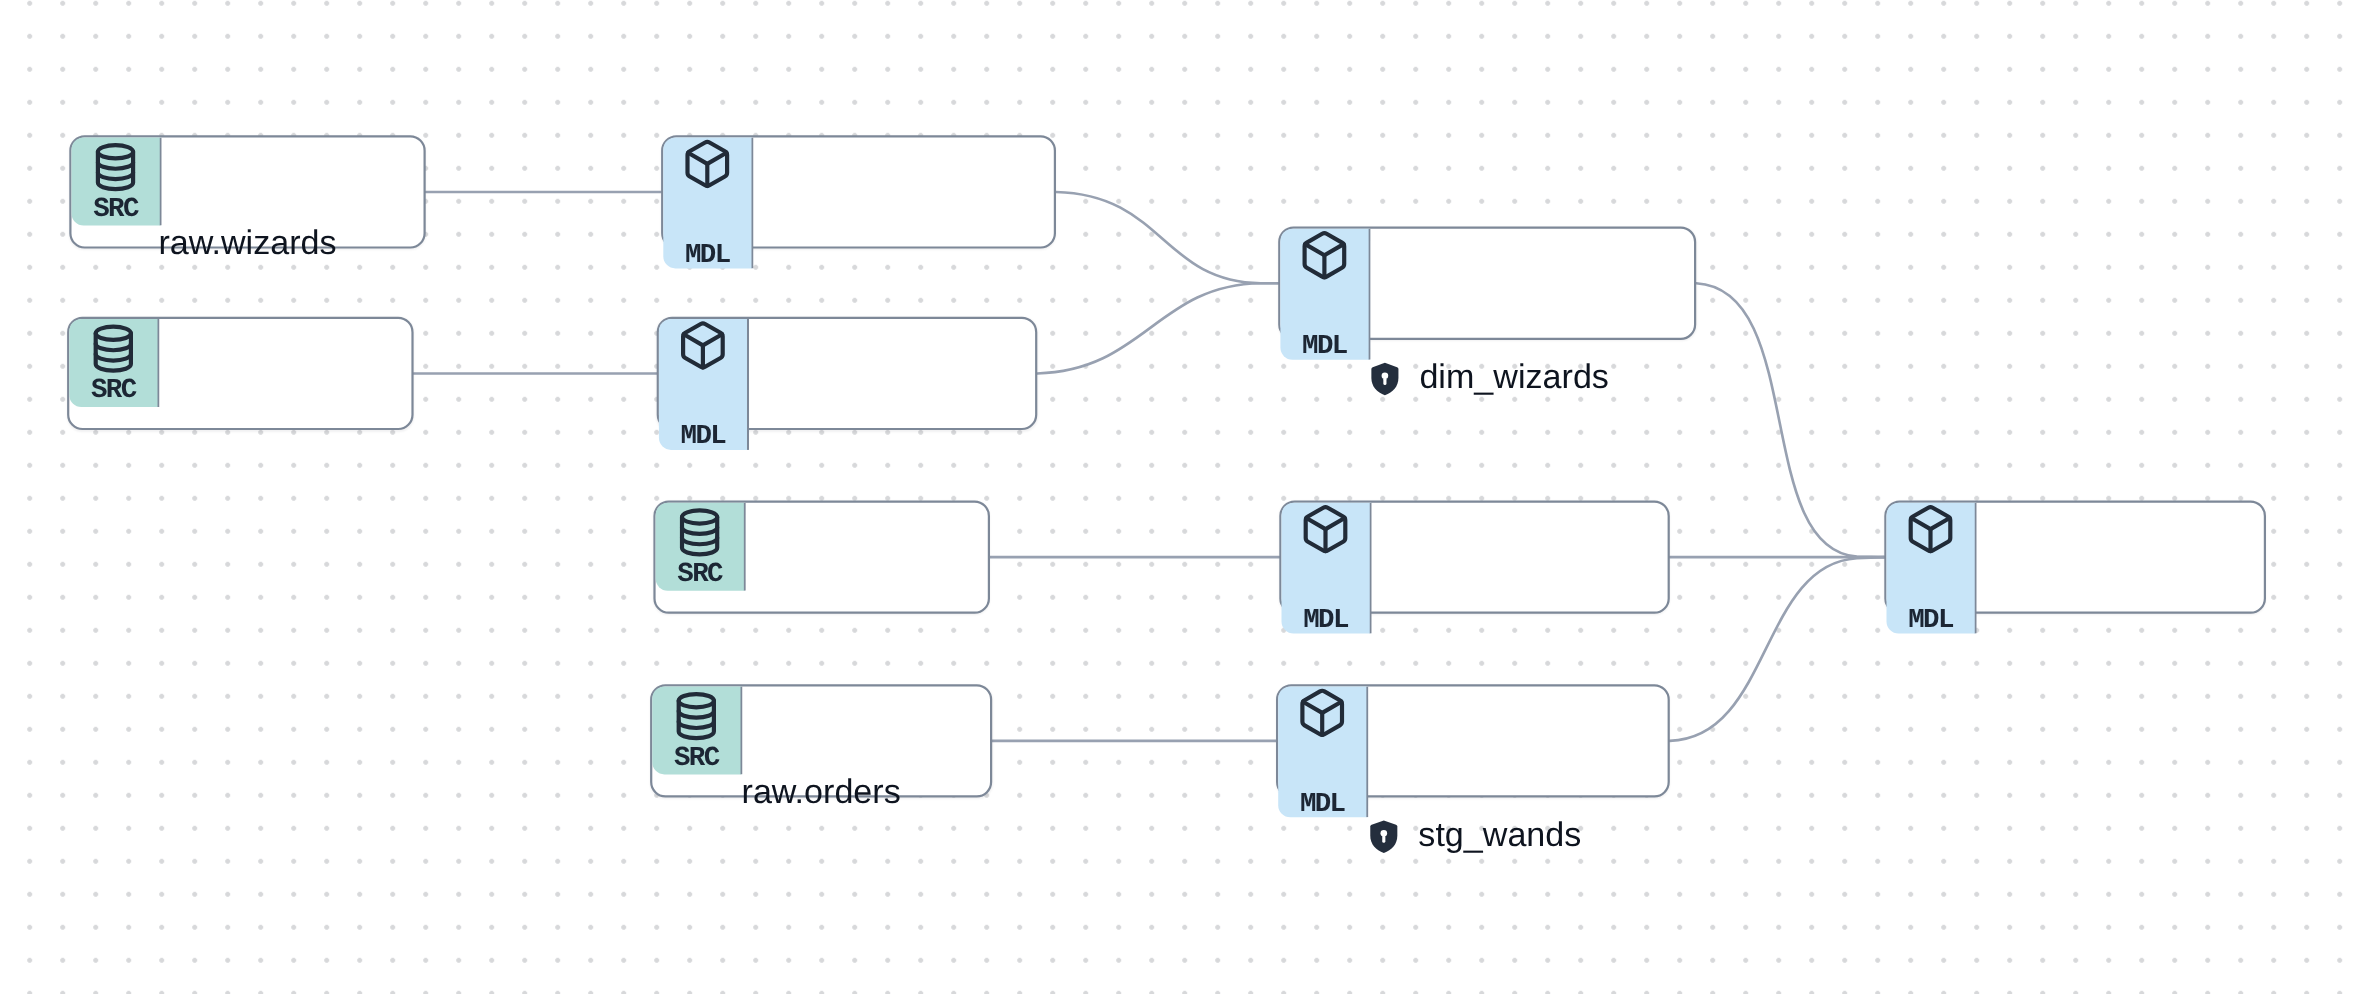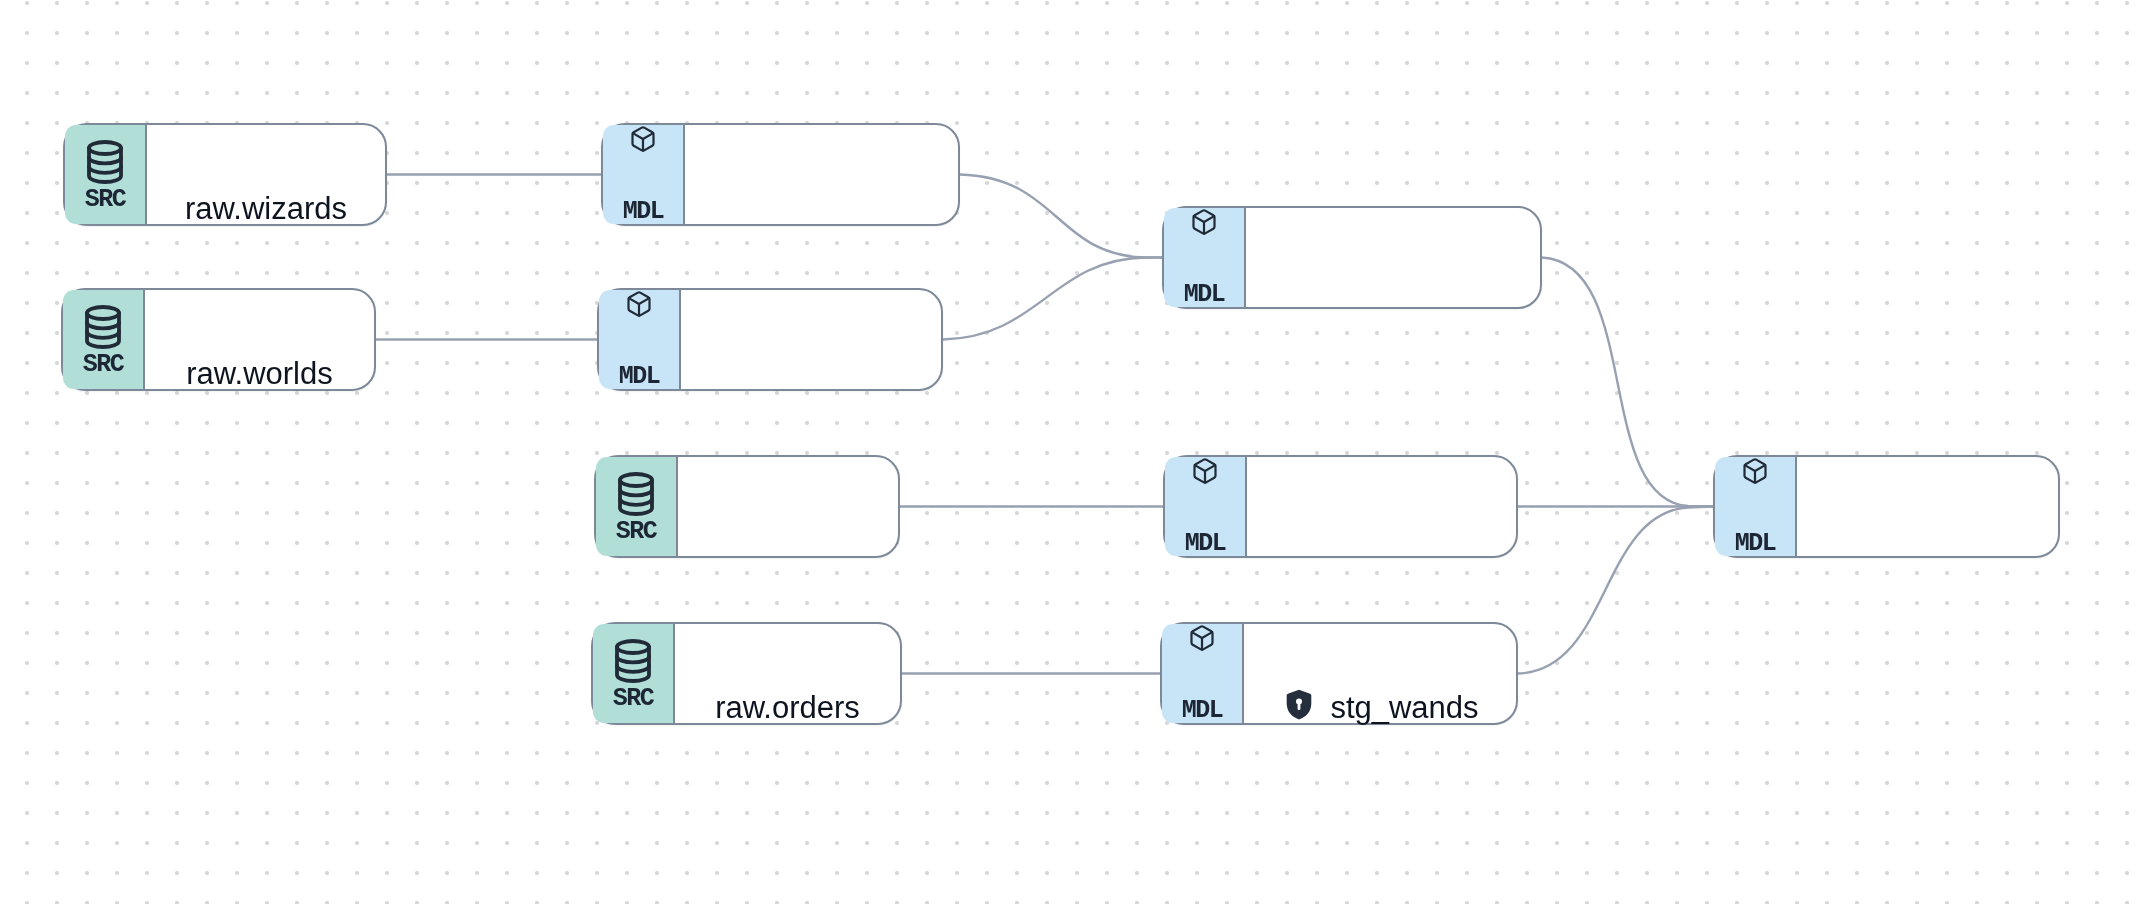--- a/index.html
+++ b/index.html
@@ -16,42 +16,43 @@
   svg.edge-layer{
     position:absolute;left:0;top:0;width:2148px;height:904px;
   }
   svg.edge-layer path{
     fill:none;stroke:#98a1b1;stroke-width:2.4;stroke-linecap:round;
   }
   .node{
     position:absolute;height:103px;
     background:#ffffff;
     border:2.4px solid #7d8898;
-    border-radius:24px;
+    border-radius:14px;
     display:flex;align-items:stretch;
     box-sizing:border-box;
     box-shadow:0 1px 2px rgba(16,24,40,.06);
+    flex-direction:column;
   }
   .badge{
     flex:0 0 80px;width:80px;
     border-right:2.4px solid #7d8898;
     border-radius:11px 0 0 11px;
     display:flex;flex-direction:column;align-items:center;justify-content:center;
     gap:1px;
   }
   .badge.src{background:#b2ded8;}
   .badge.mdl{background:#c8e5f8;gap:46px;}
   .badge .type-icon{width:48px;height:48px;color:#212b38;display:block;}
   .badge-label{
     font-family:"Liberation Mono","DejaVu Sans Mono",monospace;
     font-size:25px;font-weight:700;letter-spacing:-1.5px;
     color:#1c2634;line-height:1;
   }
   .body{
-    flex:1;display:flex;align-items:flex-end;justify-content:center;
+    flex:1;display:flex;align-items:flex-start;justify-content:center;
     gap:13px;padding:0 16px;min-width:0;
   }
   .shield{width:36px;height:36px;flex:0 0 36px;display:block;}
   .name{
     font-size:31px;font-weight:500;color:#0e141f;
     white-space:nowrap;line-height:1;
   }
 </style>
 </head>
 <body>
@@ -110,84 +111,87 @@
   </div>
 </div>
 
 <div class="node" style="left:61px;top:288px;width:315px;">
   <div class="badge src">
     <svg class="type-icon" viewBox="0 0 24 24">
         <use href="#icon-database"></use>
       </svg>
     <span class="badge-label">SRC</span>
   </div>
-  <div class="body">
-    <span class="name">raw.worlds</span>
-  </div>
 </div>
 
 <div class="node" style="left:597px;top:288px;width:346px;">
   <div class="badge mdl">
     <svg class="type-icon" viewBox="0 0 24 24">
         <use href="#icon-cube"></use>
       </svg>
     <span class="badge-label">MDL</span>
   </div>
 </div>
 
 <div class="node" style="left:1162px;top:206px;width:380px;">
-  <div class="badge mdl">
-    <svg class="type-icon" viewBox="0 0 24 24">
-        <use href="#icon-cube"></use>
-      </svg>
-    <span class="badge-label">MDL</span>
-  </div>
-</div>
-
-<div class="node" style="left:594px;top:455px;width:306px;">
-  <div class="badge src">
-    <svg class="type-icon" viewBox="0 0 24 24">
-        <use href="#icon-database"></use>
-      </svg>
-    <span class="badge-label">SRC</span>
-  </div>
-</div>
-
-<div class="node" style="left:1163px;top:455px;width:355px;">
-  <div class="badge mdl">
-    <svg class="type-icon" viewBox="0 0 24 24">
-        <use href="#icon-cube"></use>
-      </svg>
-    <span class="badge-label">MDL</span>
-  </div>
-</div>
-
-<div class="node" style="left:591px;top:622px;width:311px;">
-  <div class="badge src">
-    <svg class="type-icon" viewBox="0 0 24 24">
-        <use href="#icon-database"></use>
-      </svg>
-    <span class="badge-label">SRC</span>
-  </div>
-  <div class="body">
-    <span class="name">raw.orders</span>
-  </div>
-</div>
-
-<div class="node" style="left:1160px;top:622px;width:358px;">
   <div class="badge mdl">
     <svg class="type-icon" viewBox="0 0 24 24">
         <use href="#icon-cube"></use>
       </svg>
     <span class="badge-label">MDL</span>
   </div>
   <div class="body">
     <svg class="shield" viewBox="0 0 24 24">
         <use href="#icon-shield-lock"></use>
       </svg>
+    <span class="name">dim_wizards</span>
+  </div>
+</div>
+
+<div class="node" style="left:594px;top:455px;width:306px;">
+  <div class="badge src">
+    <svg class="type-icon" viewBox="0 0 24 24">
+        <use href="#icon-database"></use>
+      </svg>
+    <span class="badge-label">SRC</span>
+  </div>
+</div>
+
+<div class="node" style="left:1163px;top:455px;width:355px;">
+  <div class="badge mdl">
+    <svg class="type-icon" viewBox="0 0 24 24">
+        <use href="#icon-cube"></use>
+      </svg>
+    <span class="badge-label">MDL</span>
+  </div>
+</div>
+
+<div class="node" style="left:591px;top:622px;width:311px;">
+  <div class="badge src">
+    <svg class="type-icon" viewBox="0 0 24 24">
+        <use href="#icon-database"></use>
+      </svg>
+    <span class="badge-label">SRC</span>
+  </div>
+  <div class="body">
+    <span class="name">raw.orders</span>
+  </div>
+</div>
+
+<div class="node" style="left:1160px;top:622px;width:358px;">
+  <div class="badge mdl">
+    <svg class="type-icon" viewBox="0 0 24 24">
+        <use href="#icon-cube"></use>
+      </svg>
+    <span class="badge-label">MDL</span>
+  </div>
+  <div class="body">
+    <svg class="shield" viewBox="0 0 24 24">
+        <use href="#icon-shield-lock"></use>
+      </svg>
     <span class="name">stg_wands</span>
   </div>
 </div>
 
 <div class="node" style="left:1713px;top:455px;width:347px;">
   <div class="badge mdl">
     <svg class="type-icon" viewBox="0 0 24 24">
         <use href="#icon-cube"></use>
       </svg>
     <span class="badge-label">MDL</span>

